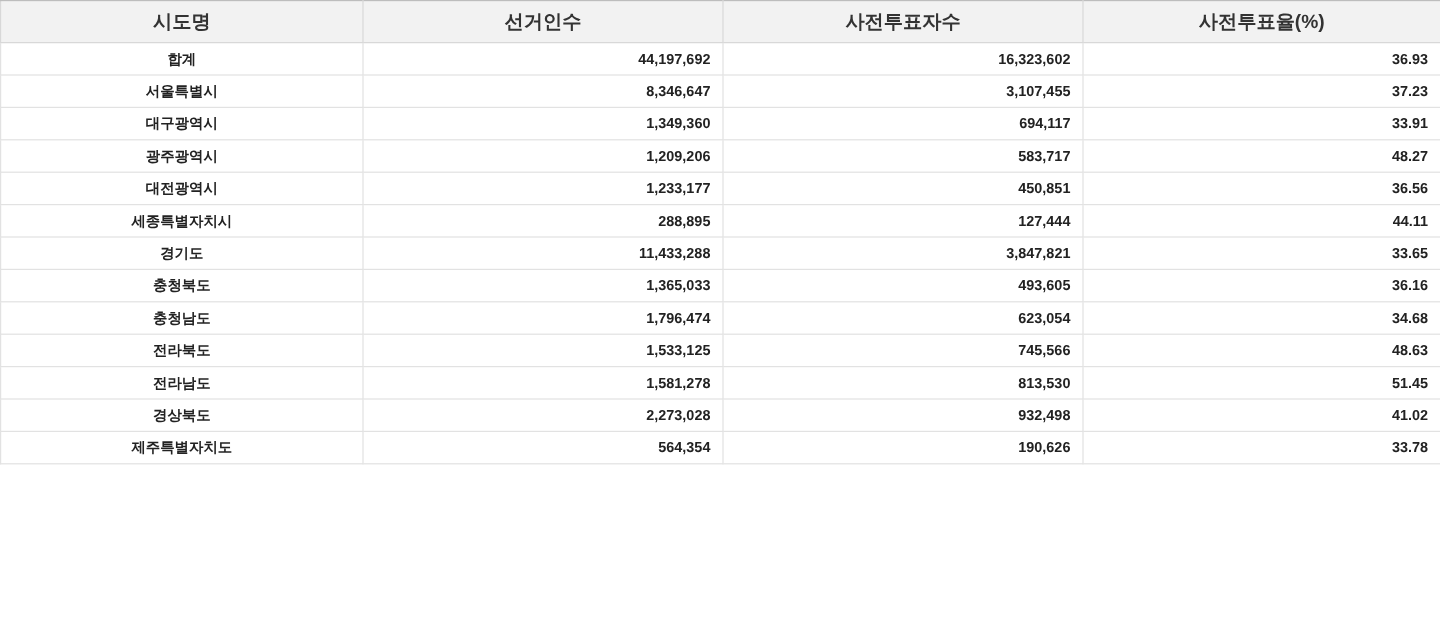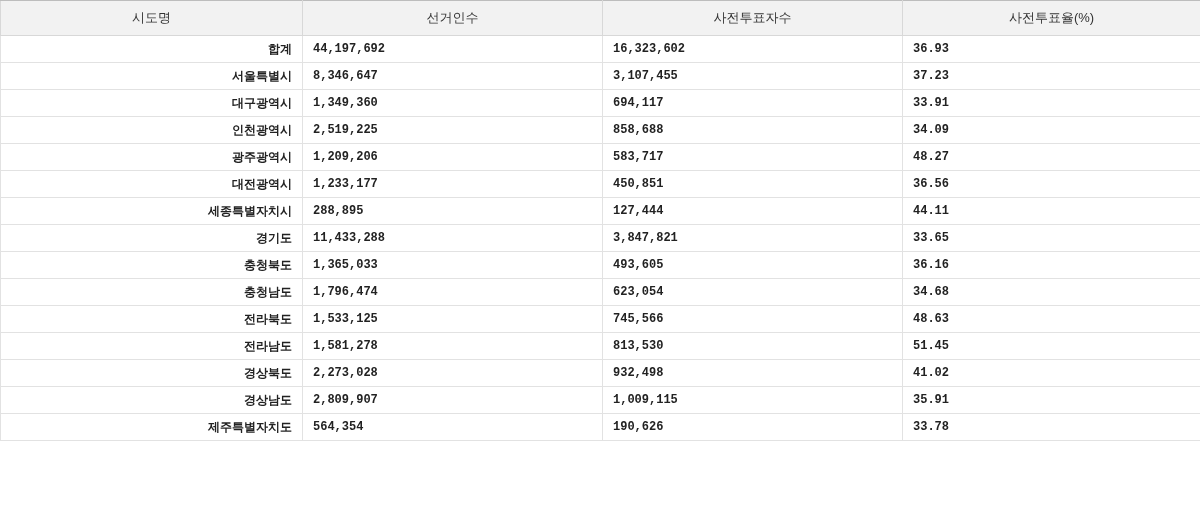--- a/index.html
+++ b/index.html
@@ -23,44 +23,43 @@
   table.vote-table col.c0 { width: 302px; }
   table.vote-table col.c1 { width: 300px; }
   table.vote-table col.c2 { width: 300px; }
   table.vote-table col.c3 { width: 298px; }
 
   table.vote-table thead th {
     background: #f2f2f2;
     border: 1px solid #d8d8d8;
     border-top: 1px solid #bdbdbd;
     height: 34px;
-    font-size: 13px;
-    font-weight: normal;
+    font-size: 16px;
+    font-weight: bold;
     color: #333333;
     text-align: center;
     vertical-align: middle;
     padding: 0 8px;
   }
   table.vote-table tbody td {
     border: 1px solid #e2e2e2;
     height: 26px;
     padding: 0 10px;
     vertical-align: middle;
     font-size: 12px;
     font-weight: bold;
     color: #222222;
     white-space: nowrap;
     overflow: hidden;
   }
   table.vote-table tbody td.name {
-    text-align: right;
+    text-align: center;
   }
   table.vote-table tbody td.num {
-    text-align: left;
-    font-family: Liberation Mono, monospace;
+    text-align: right;
   }
   table.vote-table tbody tr:first-child td {
     border-top: 1px solid #d8d8d8;
   }
 </style>
 </head>
 <body>
 
 <table class="vote-table">
   <colgroup>
@@ -88,26 +87,20 @@
         <td class="name">서울특별시</td>
         <td class="num">8,346,647</td>
         <td class="num">3,107,455</td>
         <td class="num">37.23</td>
       </tr>
       <tr>
         <td class="name">대구광역시</td>
         <td class="num">1,349,360</td>
         <td class="num">694,117</td>
         <td class="num">33.91</td>
-      </tr>
-      <tr>
-        <td class="name">인천광역시</td>
-        <td class="num">2,519,225</td>
-        <td class="num">858,688</td>
-        <td class="num">34.09</td>
       </tr>
       <tr>
         <td class="name">광주광역시</td>
         <td class="num">1,209,206</td>
         <td class="num">583,717</td>
         <td class="num">48.27</td>
       </tr>
       <tr>
         <td class="name">대전광역시</td>
         <td class="num">1,233,177</td>
@@ -150,25 +143,19 @@
         <td class="num">813,530</td>
         <td class="num">51.45</td>
       </tr>
       <tr>
         <td class="name">경상북도</td>
         <td class="num">2,273,028</td>
         <td class="num">932,498</td>
         <td class="num">41.02</td>
       </tr>
       <tr>
-        <td class="name">경상남도</td>
-        <td class="num">2,809,907</td>
-        <td class="num">1,009,115</td>
-        <td class="num">35.91</td>
-      </tr>
-      <tr>
         <td class="name">제주특별자치도</td>
         <td class="num">564,354</td>
         <td class="num">190,626</td>
         <td class="num">33.78</td>
       </tr>
     </tbody>
 </table>
 
 </body></html>

